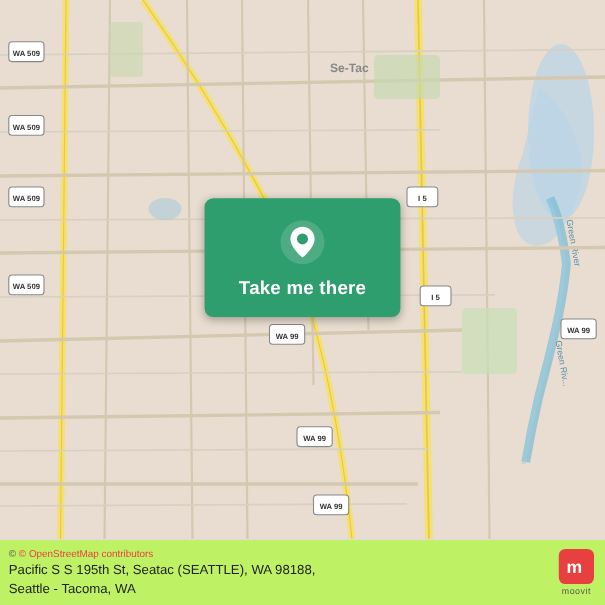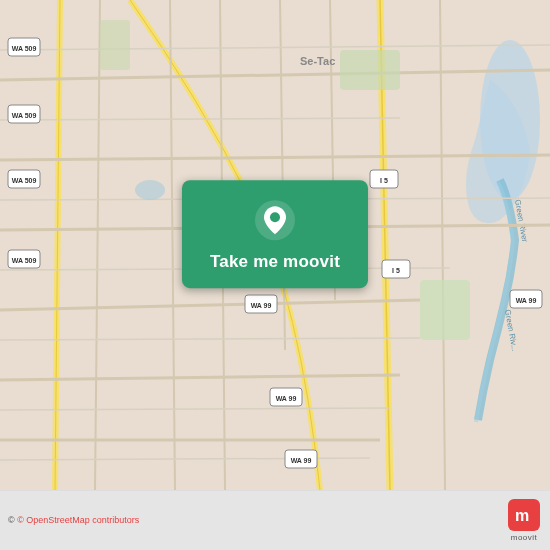--- a/index.html
+++ b/index.html
@@ -54,21 +54,21 @@
       font-size: 17px;
       font-weight: 600;
       letter-spacing: 0.2px;
       white-space: nowrap;
     }
 
     
     #footer-bar {
       width: 550px;
       height: 60px;
-      background-color: #e5e5e5;
+      background-color: #bef264;
       display: flex;
       align-items: center;
       justify-content: space-between;
       padding: 0 10px 0 8px;
       border-top: 1px solid #ddd;
     }
 
     #footer-left {
       display: flex;
       flex-direction: column;
@@ -214,28 +214,33 @@
     <text x="300" y="65" font-size="11" fill="#888" font-family="Arial" font-weight="bold">Se-Tac</text>
   </svg>
 
   <div id="cta-button-container">
 
     <svg id="location-pin-icon" viewBox="0 0 44 44" xmlns="http://www.w3.org/2000/svg">
       <circle cx="22" cy="22" r="20" fill="white" opacity="0.15"></circle>
       <path d="M22 8 C16 8 11 13 11 19 C11 27 22 36 22 36 C22 36 33 27 33 19 C33 13 28 8 22 8 Z" fill="white"></path>
       <circle cx="22" cy="19" r="5" fill="#2e9e6e"></circle>
     </svg>
-    <span id="cta-button-text">Take me moovit</span>
+    <span id="cta-button-text">Take me there</span>
   </div>
 </div>
 
 <div id="footer-bar">
   <div id="footer-left">
     <div id="osm-attribution">
       <span>© </span><a href="#" id="osm-link">© OpenStreetMap contributors</a>
+    </div>
+    <div id="address-text">
+      <span>Pacific S S 195th St, Seatac (SEATTLE), WA 98188,</span>
+      <br>
+      <span>Seattle - Tacoma, WA</span>
     </div>
   </div>
   <div id="moovit-logo">
     <div id="moovit-icon">
 
       <svg viewBox="0 0 22 22" xmlns="http://www.w3.org/2000/svg">
         <text x="2" y="17" font-size="16" font-weight="bold" fill="white" font-family="Arial">m</text>
       </svg>
     </div>
     <span id="moovit-label">moovit</span>

